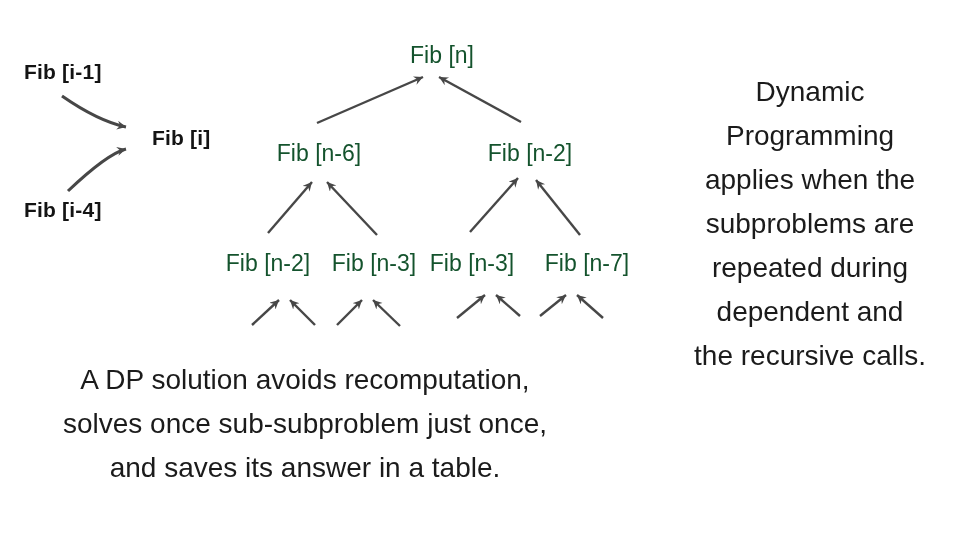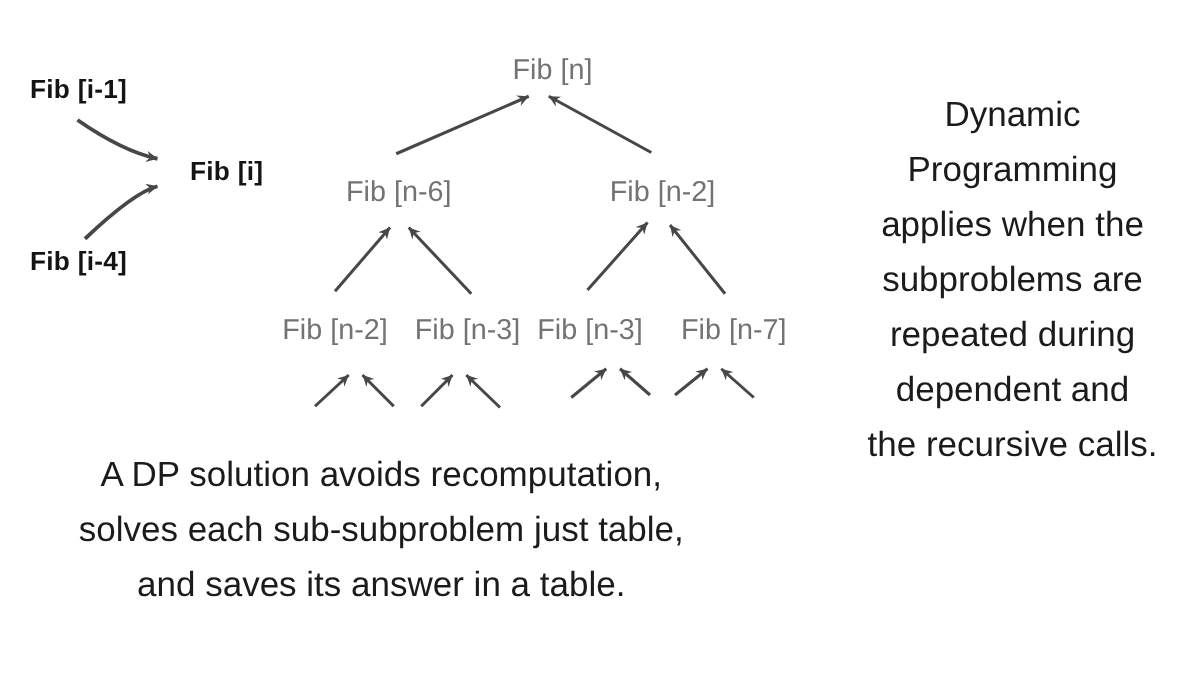--- a/index.html
+++ b/index.html
@@ -26,21 +26,21 @@
   }
   .bold-label {
     font-size: 21px;
     font-weight: 700;
     color: #141414;
     letter-spacing: 0.2px;
   }
   .tree-label {
     font-size: 23px;
     font-weight: 400;
-    color: #737373;
+    color: #14532d;
     transform: translateX(-50%);
   }
   .note {
     position: absolute;
     text-align: center;
     font-size: 28px;
     line-height: 44px;
     color: #1b1b1b;
     font-weight: 400;
   }
@@ -108,17 +108,17 @@
     <span class="note-line">Programming</span>
     <span class="note-line">applies when the</span>
     <span class="note-line">subproblems are</span>
     <span class="note-line">repeated during</span>
     <span class="note-line">dependent and</span>
     <span class="note-line">the recursive calls.</span>
   </div>
 
   <div class="note" style="left:10px; top:358px; width:590px;">
     <span class="note-line">A DP solution avoids recomputation,</span>
-    <span class="note-line">solves each sub-subproblem just table,</span>
+    <span class="note-line">solves once sub-subproblem just once,</span>
     <span class="note-line">and saves its answer in a table.</span>
   </div>
 
 </div>
 
 </body></html>

